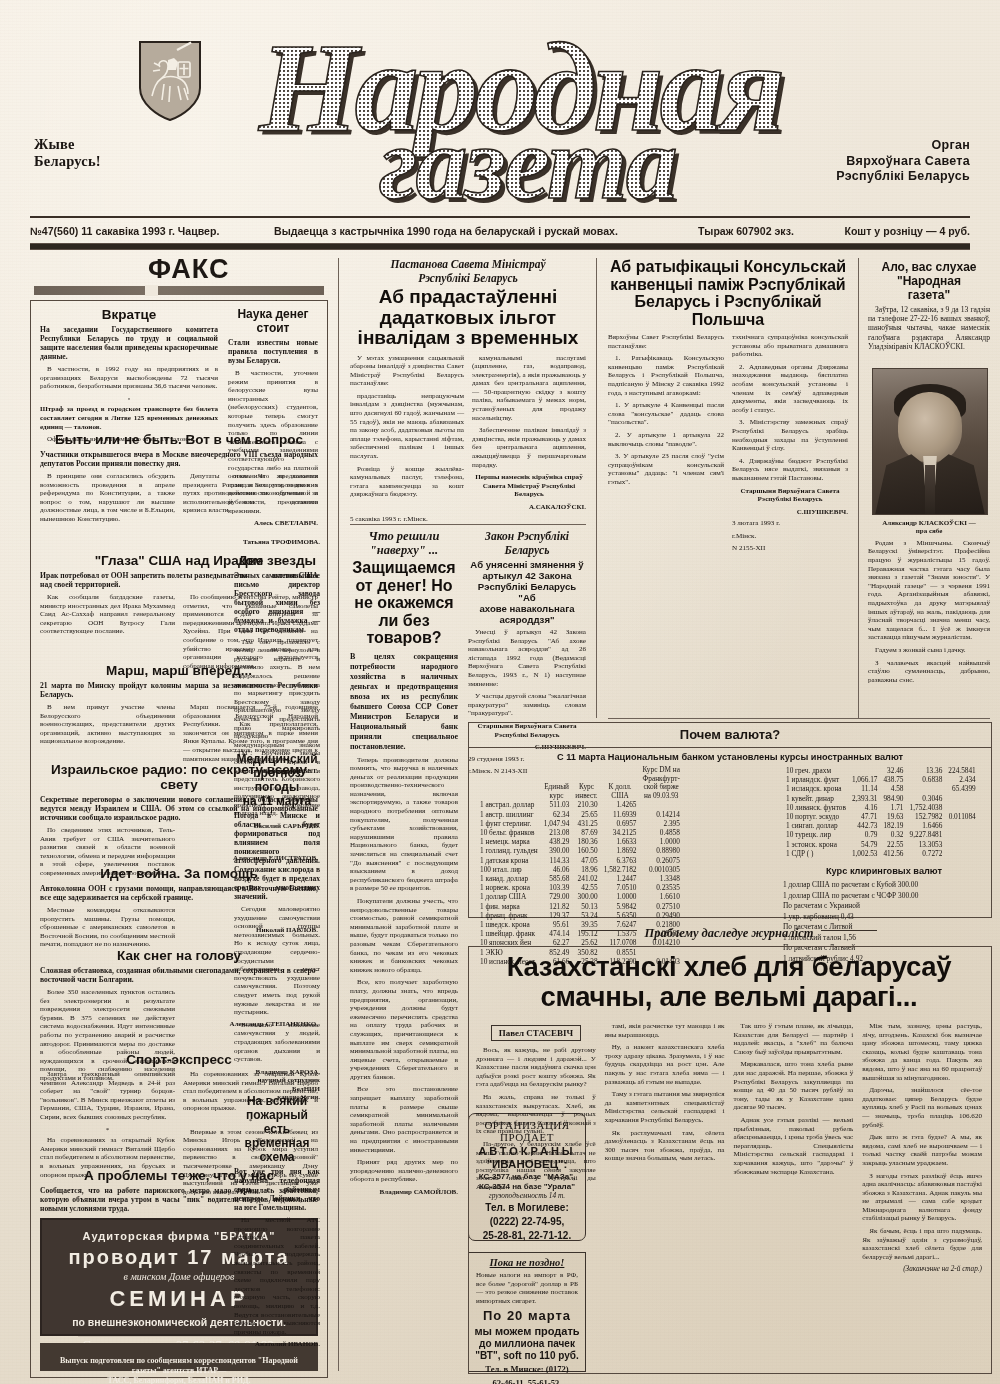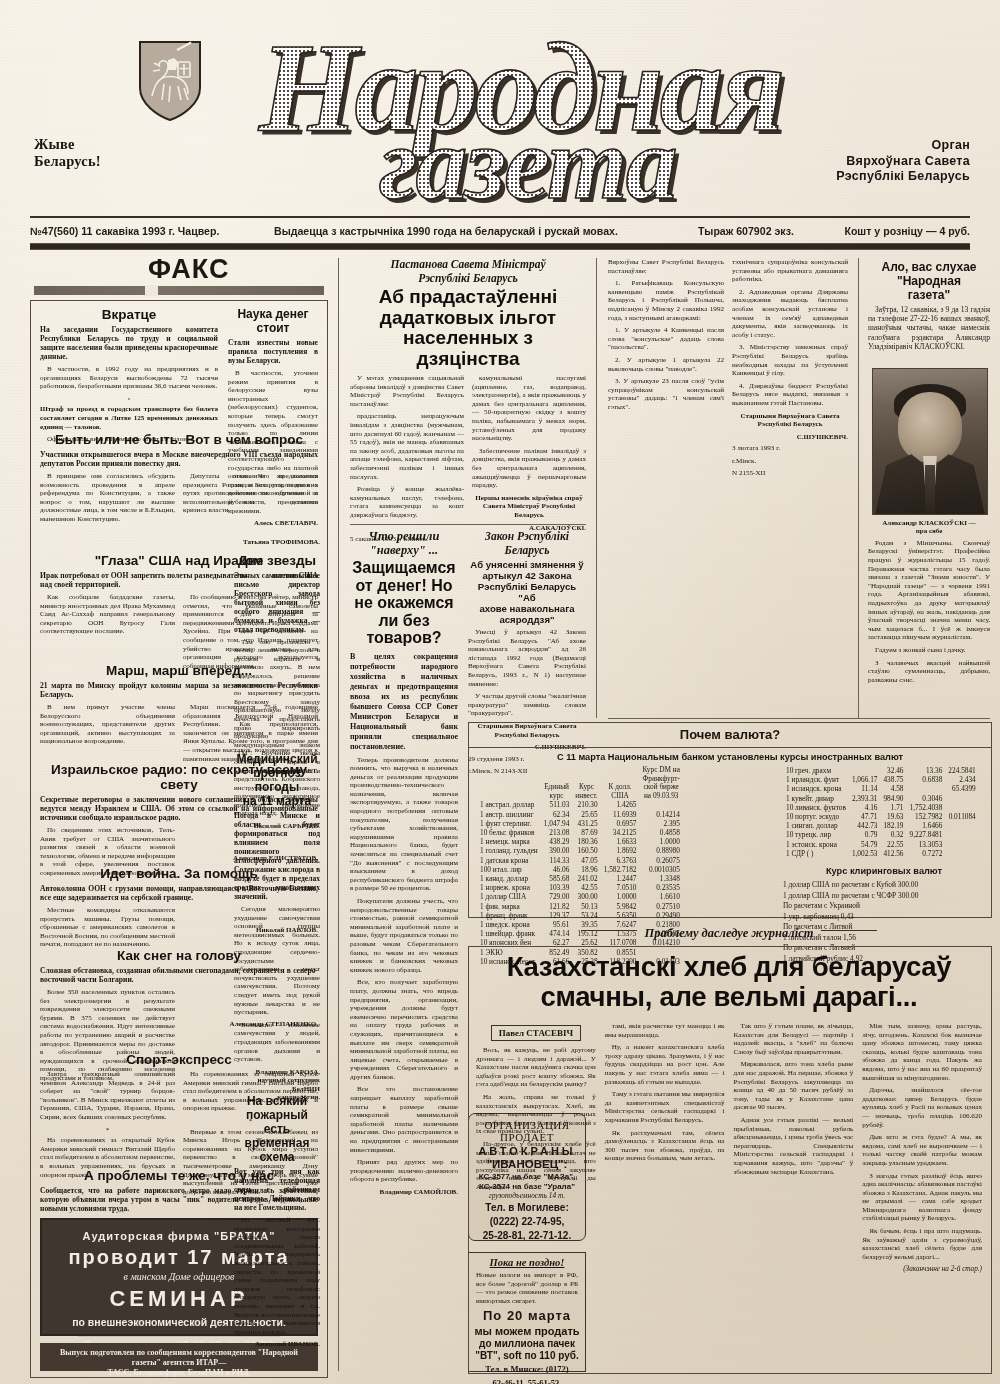--- a/index.html
+++ b/index.html
@@ -128,21 +128,21 @@
     text-align:center;padding:4px 6px;box-sizing:border-box;}
   .ad-dark .l1{font-family:"Liberation Sans",sans-serif;font-weight:bold;font-size:11px;letter-spacing:1px;margin:6px 0 4px;}
   .ad-dark .l2{font-family:"Liberation Sans",sans-serif;font-weight:bold;font-size:20px;letter-spacing:2px;margin:2px 0;}
   .ad-dark .l3{font-style:italic;font-size:10px;margin:2px 0 4px;}
   .ad-dark .l4{font-family:"Liberation Sans",sans-serif;font-weight:bold;font-size:22px;letter-spacing:4px;margin:4px 0;}
   .ad-dark .l5{font-family:"Liberation Sans",sans-serif;font-weight:bold;font-size:10.5px;margin:2px 0 6px;}
   .ad-dark .l6{font-style:italic;font-size:12.5px;border-top:1px solid #cdc3b4;border-bottom:1px solid #cdc3b4;
     display:inline-block;padding:1px 4px;margin-top:2px;}
 
   .colophon{position:absolute;background:#433931;color:#f1ebe1;text-align:center;
-    font-size:8px;line-height:10px;font-weight:bold;padding:5px 6px;box-sizing:border-box;}
+    font-size:8px;line-height:10px;font-weight:bold;padding:13px 6px;box-sizing:border-box;}
 
   .ad-box{position:absolute;border:1.5px solid #3c332c;border-radius:7px;
     background:rgba(200,186,163,.35);text-align:center;box-sizing:border-box;padding:3px 4px;}
   .ad-box .t1{font-size:11px;letter-spacing:.5px;margin:2px 0 0;}
   .ad-box .t2{font-size:11px;letter-spacing:.5px;margin:0 0 2px;}
   .ad-box .t3{font-family:"Liberation Sans",sans-serif;font-weight:bold;font-size:11px;letter-spacing:3px;}
   .ad-box .t4{font-family:"Liberation Sans",sans-serif;font-weight:bold;font-size:11.5px;margin:1px 0 2px;}
   .ad-box .t5{font-family:"Liberation Sans",sans-serif;font-weight:bold;font-size:8px;line-height:9.5px;}
   .ad-box .t5i{font-style:italic;font-size:7.4px;}
   .ad-box .t6{font-family:"Liberation Sans",sans-serif;font-weight:bold;font-size:10px;line-height:12px;margin-top:2px;}
@@ -374,21 +374,21 @@
   <div class="vrule" style="left:338px;top:258px;height:1113px;"></div>
 
   <div class="col" style="left:350px;top:258px;width:236px;">
     <div class="kicker">
       <span>Пастанова Савета Міністраў</span><br>
       <span>Рэспублікі Беларусь</span>
     </div>
     <h1 class="big">
       <span>Аб прадастаўленні</span><br>
       <span>дадатковых ільгот</span><br>
-      <span>населенных з дзяцінства</span>
+      <span>інвалідам з временных</span>
     </h1>
     <div class="two">
       <div>
         <p class="b">У мэтах узмацнення сацыяльнай абароны інвалідаў з дзяцінства Савет Міністраў Рэспублікі Беларусь пастанаўляе:</p>
         <p class="b">прадаставіць непрацуючым інвалідам з дзяцінства (мужчынам, што дасягнулі 60 гадоў, жанчынам — 55 гадоў), якія не маюць абавязаных па закону асоб, дадатковыя льготы па аплаце тэлефона, карыстанні ліфтам, забеспячэнні палівам і іншых паслугах.</p>
         <p class="b">Розніца ў кошце жыллёва-камунальных паслуг, тэлефона, гэтага кампенсуецца за кошт дзяржаўнага бюджэту.</p>
       </div>
       <div>
         <p class="b">камунальнымі паслугамі (ацяпленне, газ, водаправод, электраэнергія), а якія пражываюць у дамах без цэнтральнага ацяплення, — 50-працэнтную скідку з кошту паліва, набываемага ў межах норм, устаноўленых для продажу насельніцтву.</p>
         <p class="b">Забеспячэнне палівам інвалідаў з дзяцінства, якія пражываюць у дамах без цэнтральнага ацяплення, ажыццяўляецца ў першачарговым парадку.</p>
@@ -504,20 +504,26 @@
     <div class="m3">до миллиона пачек</div>
     <div class="m3">"ВТ", soft по 110 руб.</div>
     <div class="ph">Тел. в Минске: (0172)</div>
     <div class="ph">62-46-11, 55-61-53,</div>
 
   </div>
 
   <div class="vrule" style="left:596px;top:258px;height:460px;"></div>
 
   <div class="col" style="left:608px;top:258px;width:240px;">
+    <h1 class="big s">
+      <span>Аб ратыфікацыі Консульскай</span><br>
+      <span>канвенцыі паміж Рэспублікай</span><br>
+      <span>Беларусь і Рэспублікай</span><br>
+      <span>Польшча</span>
+    </h1>
     <div class="two">
       <div>
         <p class="b" style="text-indent:0;">Вярхоўны Савет Рэспублікі Беларусь пастанаўляе:</p>
         <p class="b">1. Ратыфікаваць Консульскую канвенцыю паміж Рэспублікай Беларусь і Рэспублікай Польшча, падпісаную ў Мінску 2 сакавіка 1992 года, з наступнымі агаворкамі:</p>
         <p class="b">1. У артыкуле 4 Канвенцыі пасля слова "консульскае" дадаць слова "пасольства".</p>
         <p class="b">2. У артыкуле 1 артыкула 22 выключыць словы "паводле".</p>
         <p class="b">3. У артыкуле 23 пасля слоў "усім супрацоўнікам консульскай установы" дадаць: "і членам сям'і гэтых".</p>
       </div>
       <div>
         <p class="b" style="text-indent:0;">тэхнічнага супрацоўніка консульскай установы або прыватнага дамашняга работніка.</p>

